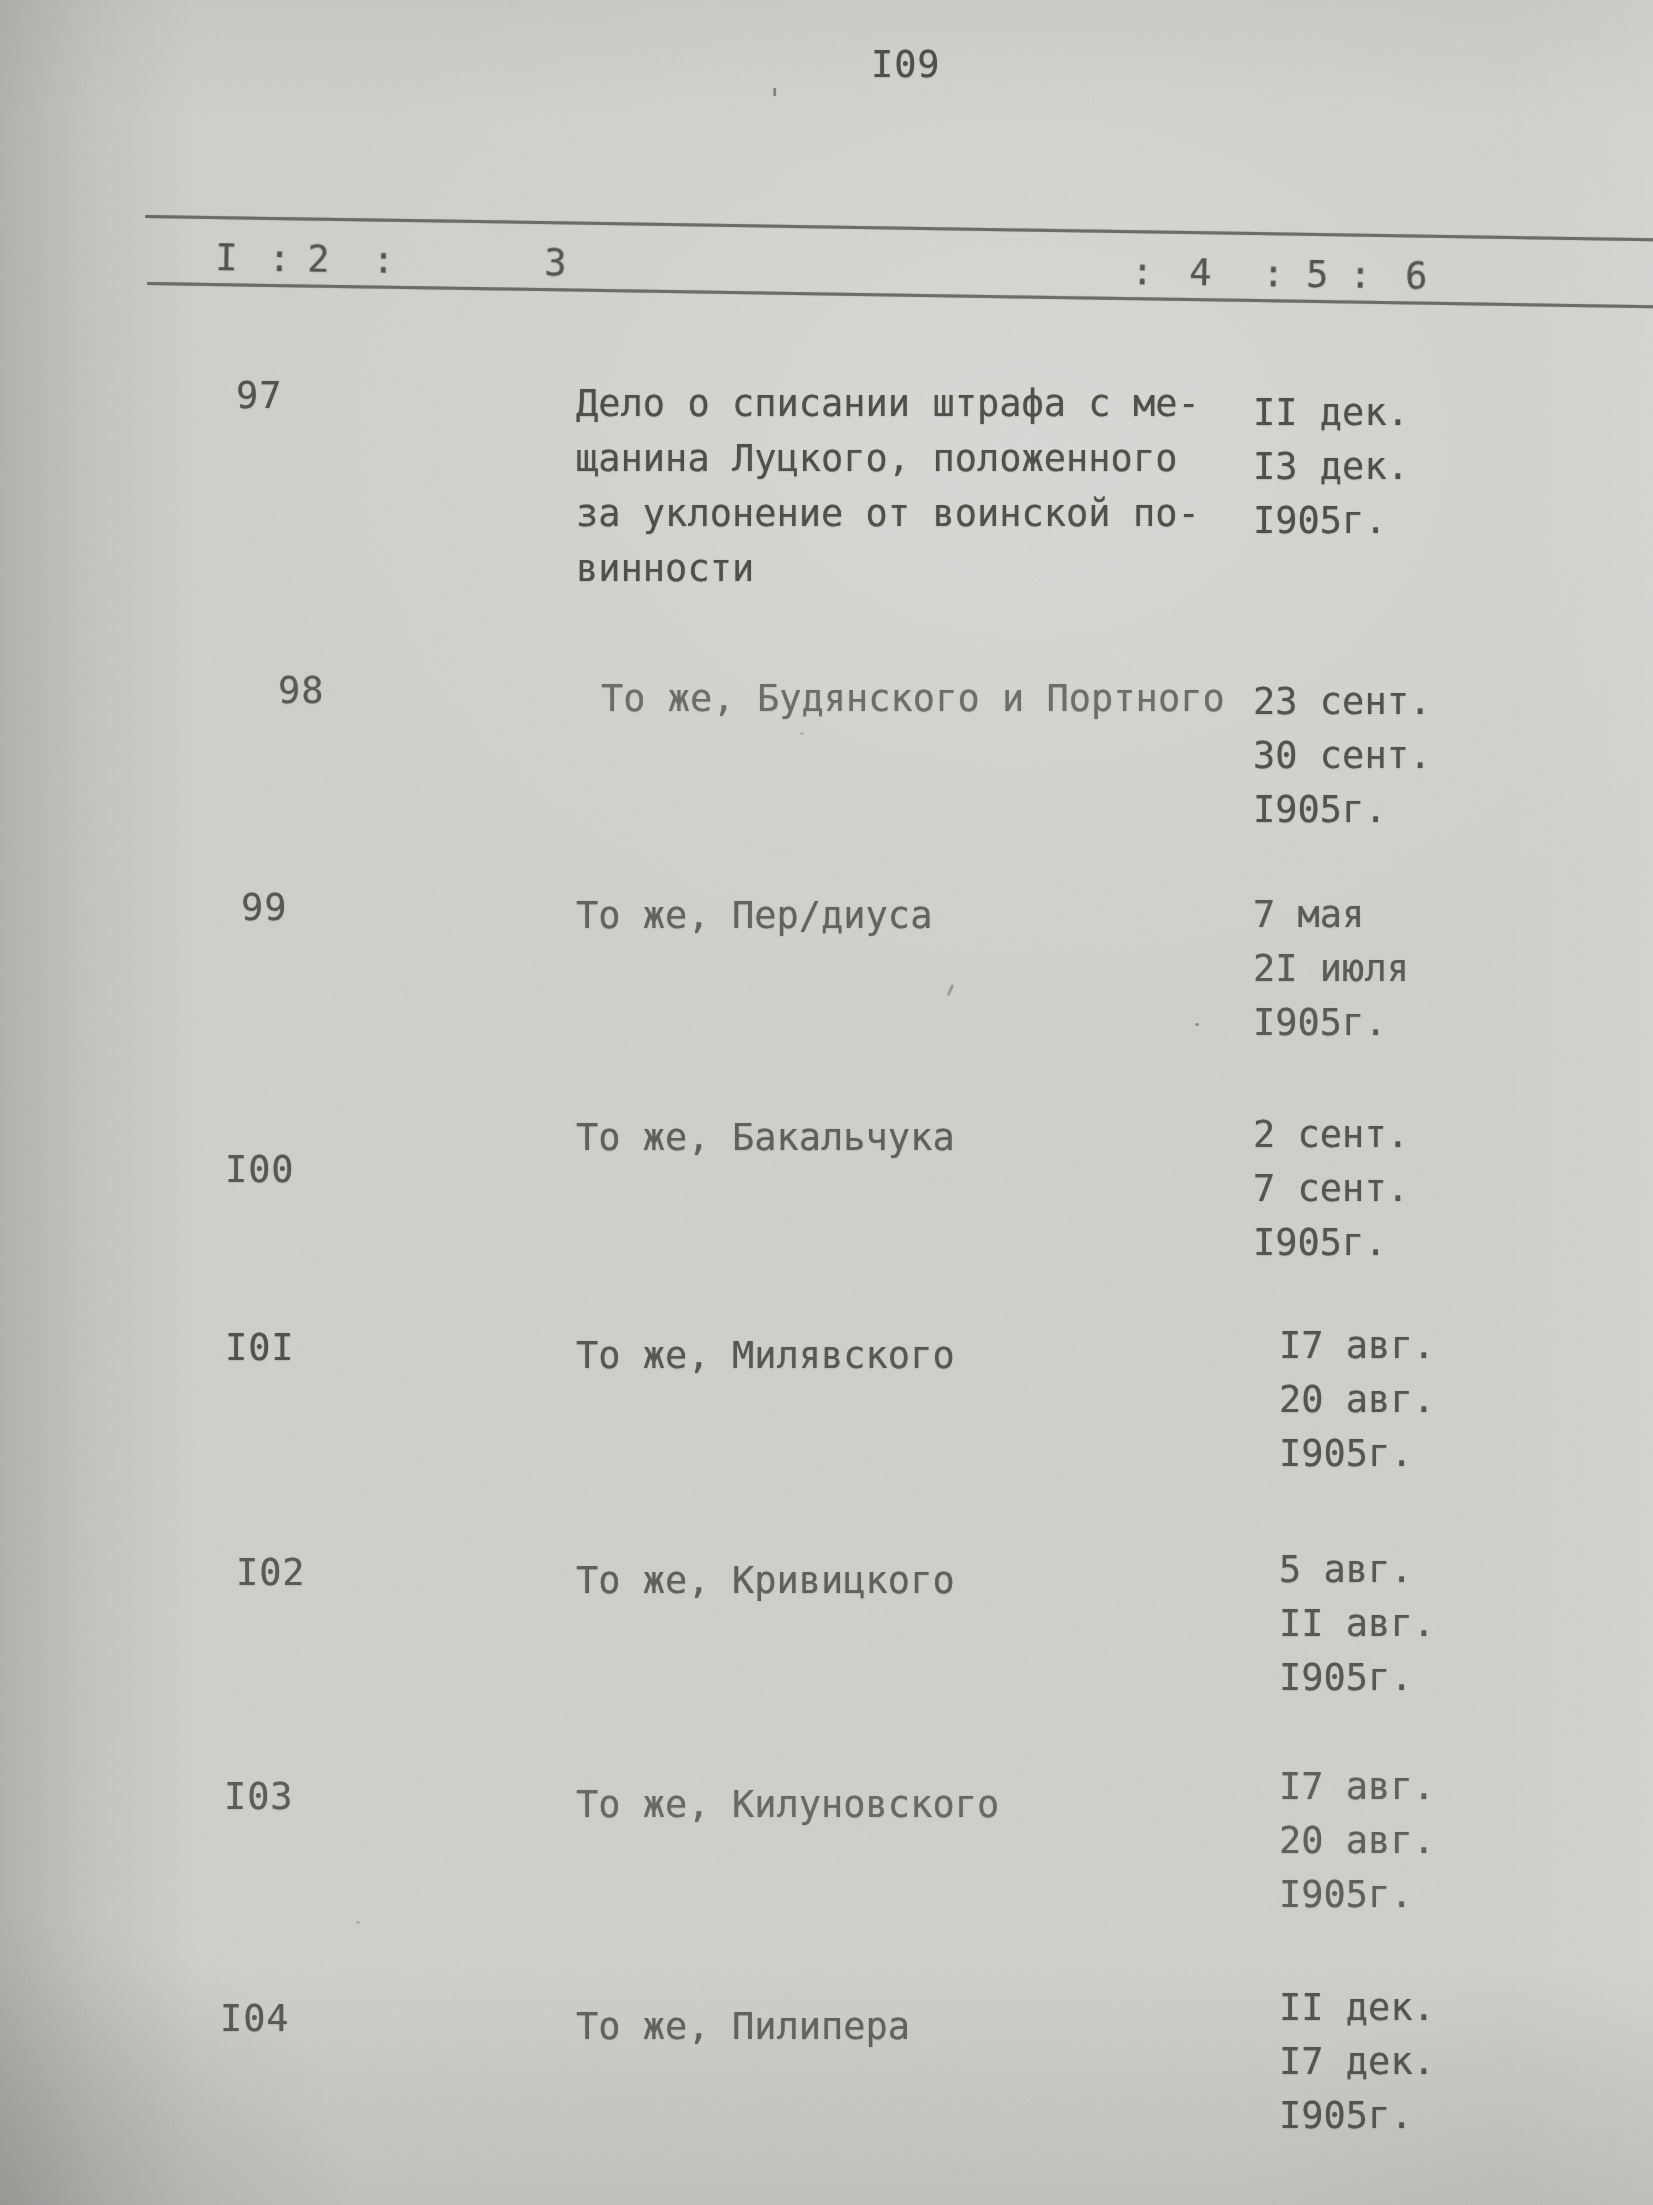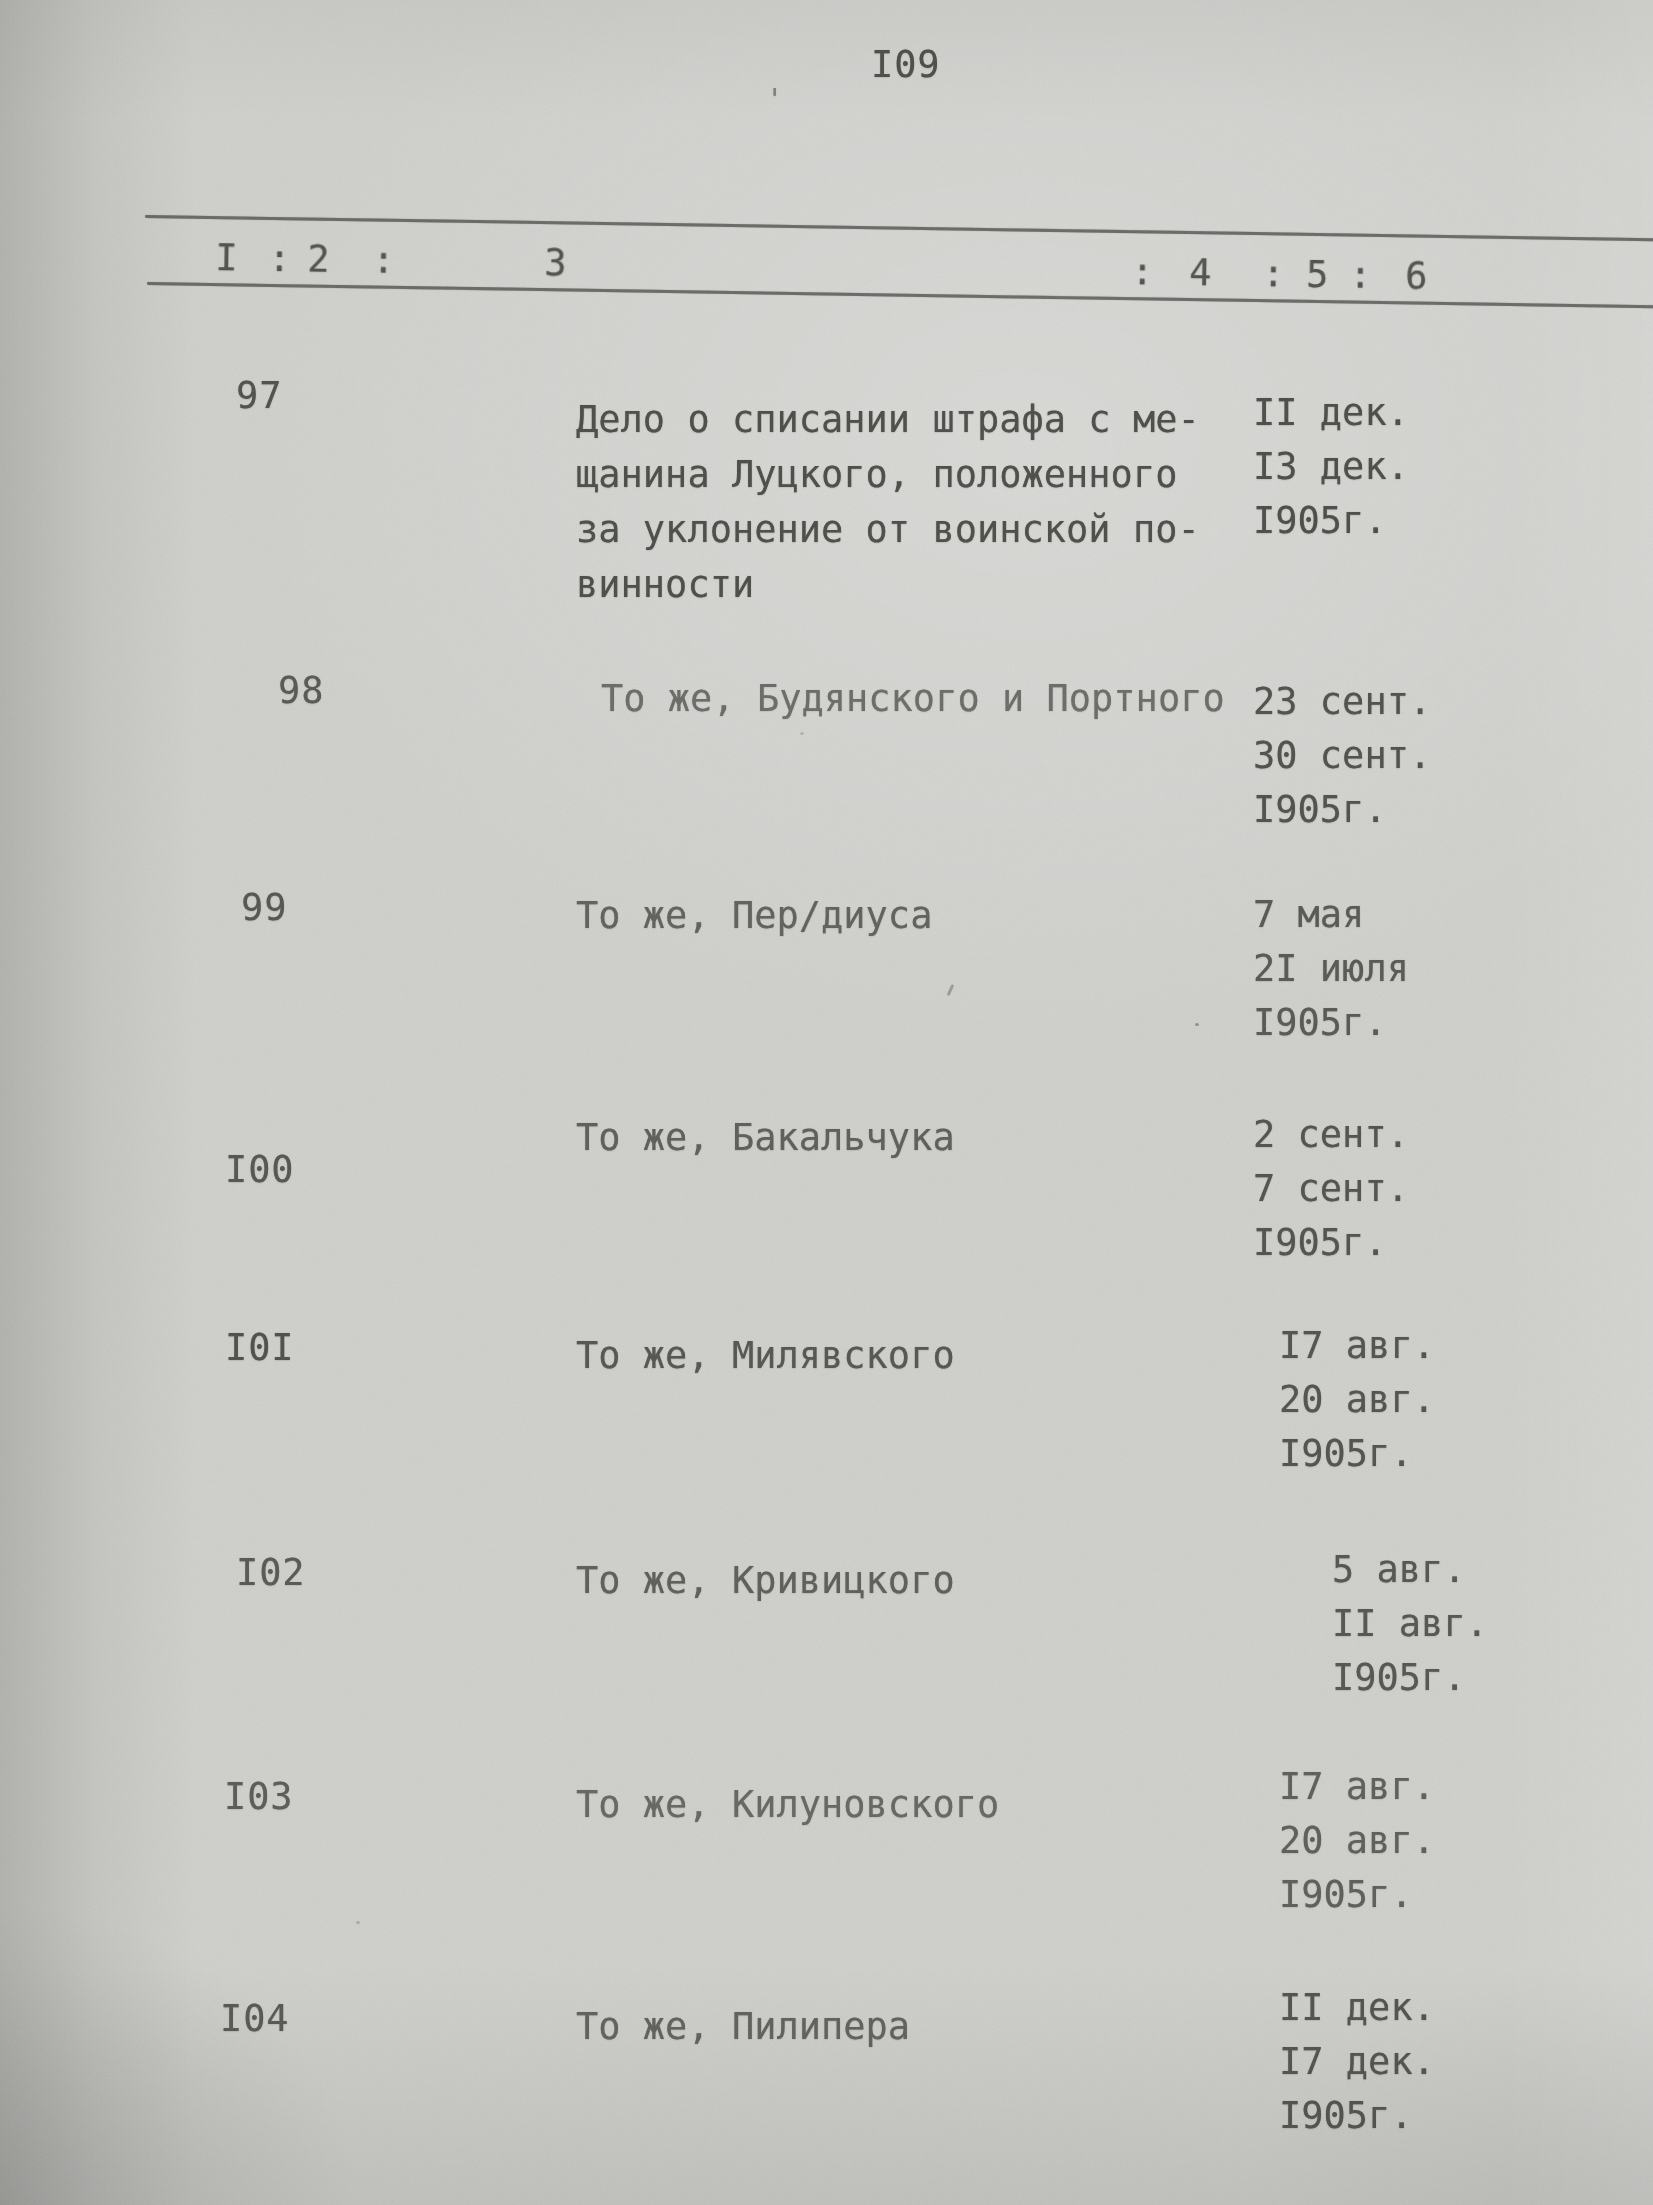--- a/index.html
+++ b/index.html
@@ -66,25 +66,25 @@
   }
   .dates{
     position:absolute; top:0; left:1253px; width:221px;
     white-space:pre-line; line-height:54px;
   }
   .e0{top:374px;} .e0 .num{left:236px;} .e0 .dates{margin-top:12px;}
   .e1{top:669px;} .e1 .num{left:253px;} .e1 .dates{margin-top:6px;}
   .e2{top:886px;} .e2 .num{left:241px;} .e2 .dates{margin-top:1.7px;}
   .e3{top:1108px;} .e3 .num{left:225px;}
   .e4{top:1326px;} .e4 .num{left:225px;} .e4 .dates{left:1279px; margin-top:-6.8px;}
-  .e5{top:1551px;} .e5 .num{left:236px;} .e5 .dates{left:1332px; margin-top:-7.7px;}
+  .e5{top:1551px;} .e5 .num{left:236px;} .e5 .dates{left:1279px; margin-top:-7.7px;}
   .e6{top:1775px;} .e6 .num{left:224px;} .e6 .dates{left:1279px; margin-top:-15.3px;}
   .e7{top:1997px;} .e7 .num{left:220px;} .e7 .dates{left:1279px; margin-top:-16px;}
   
-  .e0 .desc{opacity:.88;margin-top:16px;} .e0 .num{opacity:.85;} .e0 .dates{opacity:.88;}
+  .e0 .desc{opacity:.88;} .e0 .num{opacity:.85;} .e0 .dates{opacity:.88;}
   .e1 .desc{opacity:.68;margin-left:25px;} .e1 .num{opacity:.80;margin-left:25px;} .e1 .dates{opacity:.85;}
   .e2 .desc{opacity:.74;} .e2 .num{opacity:.82;} .e2 .dates{opacity:.80;}
   .e3 .desc{opacity:.76;} .e3 .num{opacity:.82;margin-top:40px;} .e3 .dates{opacity:.84;}
   .e4 .desc{opacity:.82;} .e4 .num{opacity:.86;} .e4 .dates{opacity:.84;}
   .e5 .desc{opacity:.76;} .e5 .num{opacity:.80;} .e5 .dates{opacity:.82;}
   .e6 .desc{opacity:.70;} .e6 .num{opacity:.78;} .e6 .dates{opacity:.76;}
   .e7 .desc{opacity:.74;} .e7 .num{opacity:.80;} .e7 .dates{opacity:.84;}
   
   .speck{position:absolute; background:rgba(60,60,56,.45); border-radius:50%;}
   .speck-tick{width:2.6px; height:12px; border-radius:1.7px; transform:rotate(24deg); background:rgba(70,70,66,.40);}

